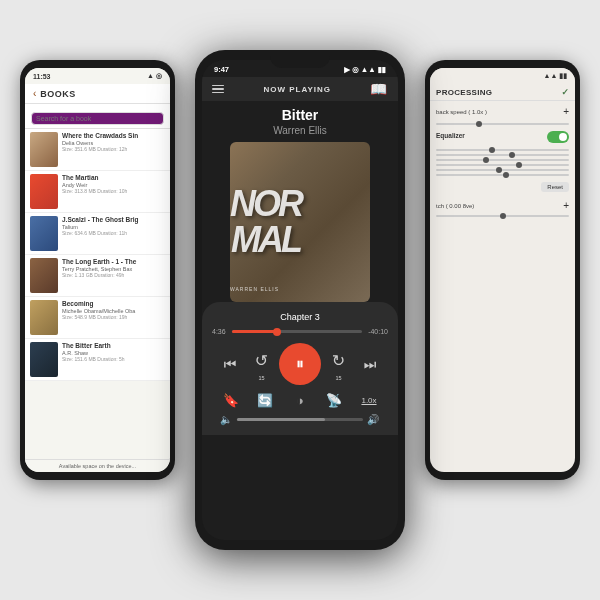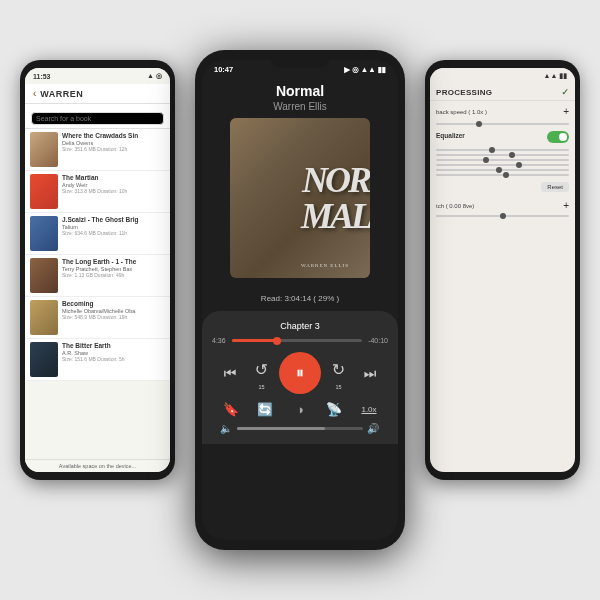--- a/index.html
+++ b/index.html
@@ -78,21 +78,21 @@
       background: #fff;
       padding: 3px 6px;
       border-bottom: 1px solid #e0e0e0;
     }
     .phone-left .search-bar input {
       width: 100%;
       font-size: 7px;
       border: 1px solid #ddd;
       border-radius: 4px;
       padding: 2px 4px;
-      background: #000000;
+      background: #701a75;
       color: #999;
     }
     .book-list { overflow: hidden; }
     .book-item {
       display: flex;
       align-items: flex-start;
       padding: 3px 5px;
       border-bottom: 1px solid #eee;
       background: #fff;
     }
@@ -286,29 +286,28 @@
     .hamburger span { display: block; width: 12px; height: 1.5px; background: #ccc; border-radius: 1px; }
     .now-playing-label { font-size: 8px; font-weight: 700; letter-spacing: 1px; color: #ddd; text-align: center; }
     .book-icon { font-size: 14px; color: #ccc; }
 
     .book-title-center { font-size: 14px; font-weight: 700; color: #fff; text-align: center; padding: 6px 10px 2px; }
     .book-author-center { font-size: 10px; color: #999; text-align: center; padding-bottom: 6px; }
 
     .album-art {
       width: 140px;
       height: 160px;
-      margin: 0 auto 16px;
+      margin: 0 auto 0;
       border-radius: 6px;
       background: linear-gradient(135deg, #8B7355 0%, #6B5B45 30%, #5a4a35 60%, #7a6a55 100%);
       display: flex;
       align-items: center;
-      justify-content: flex-end;
+      justify-content: flex-start;
       position: relative;
       overflow: hidden;
-      font-family: Liberation Serif, serif;
     }
     .album-text {
       font-size: 36px;
       font-weight: 900;
       color: rgba(255,255,255,0.85);
       letter-spacing: -3px;
       line-height: 1;
       text-shadow: 2px 2px 4px rgba(0,0,0,0.5);
       font-style: italic;
     }
@@ -444,21 +443,21 @@
 <div class="scene">
 
   <div class="phone-left">
     <div class="screen">
       <div class="status-bar">
         <span>11:53</span>
         <span>▲ ◎</span>
       </div>
       <div class="header">
         <span class="back-arrow">‹</span>
-        <span class="title">WARREN</span>
+        <span class="title">BOOKS</span>
       </div>
       <div class="search-bar">
         <input type="text" readonly="" placeholder="Search for a book" style="">
       </div>
       <div class="book-list">
 
         <div class="book-item">
           <div class="book-cover cover-1"></div>
           <div class="book-info">
             <div class="book-title">Where the Crawdads Sin</div>
@@ -510,35 +509,43 @@
       <div class="footer-bar">
         <span>Available space on the device...</span>
       </div>
     </div>
   </div>
 
   <div class="phone-center">
     <div class="center-notch"></div>
     <div class="screen">
       <div class="center-status">
-        <span>10:47</span>
+        <span>9:47</span>
         <span>▶ ◎ ▲▲ ▮▮</span>
       </div>
-
-      <div class="book-title-center">Normal</div>
+      <div class="center-header">
+        <div class="hamburger">
+          <span></span>
+            <span></span>
+            <span></span>
+        </div>
+        <span class="now-playing-label">NOW PLAYING</span>
+        <span class="book-icon">📖</span>
+      </div>
+
+      <div class="book-title-center">Bitter</div>
       <div class="book-author-center">Warren Ellis</div>
 
       <div class="album-art">
         <div style="text-align:center;">
           <div class="album-text">NOR<br>MAL</div>
           <div class="album-subtitle">WARREN ELLIS</div>
         </div>
       </div>
 
-      <div class="read-info">Read: 3:04:14 ( 29% )</div>
 
       <div class="player-bottom">
         <div class="chapter-label">Chapter 3</div>
         <div class="progress-row">
           <span class="time-label">4:36</span>
           <div class="progress-bar">
             <div class="progress-fill"></div>
             <div class="progress-thumb"></div>
           </div>
           <span class="time-label">-40:10</span>

